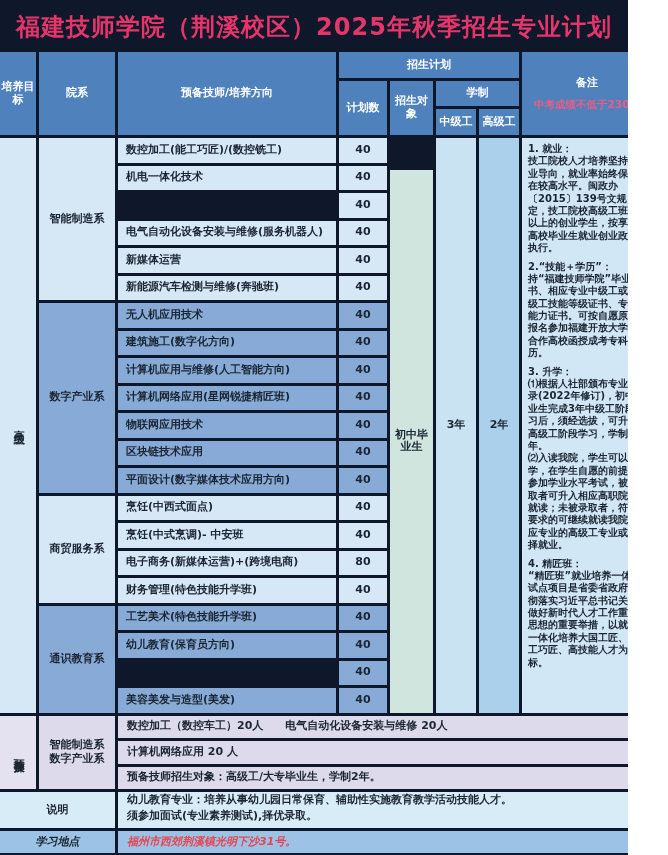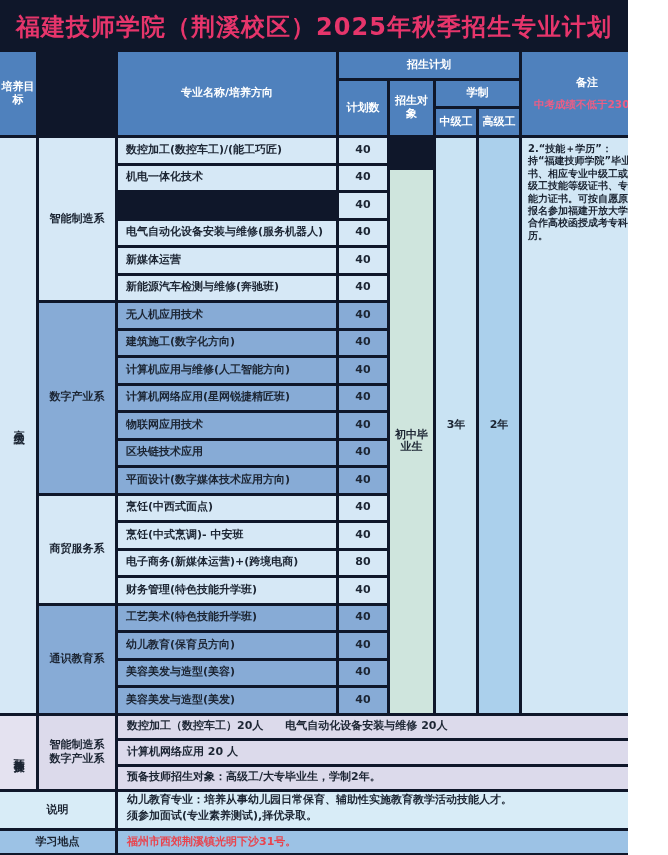--- a/index.html
+++ b/index.html
@@ -25,55 +25,56 @@
   .yr3{background:#c9e3f3;}
   .yr2{background:#abd0ec;}
   .remarkBody{background:#d2e7f5;align-items:flex-start;justify-content:flex-start;flex-direction:column;padding:5px 6px;font-size:10px;line-height:1.24;text-align:left;}
   .rp{margin:0 0 6px 0;}
   .rp .rt{display:block;}
   .lav{background:#dcdaeb;}
   .lav2{background:#e4e2f0;}
   .deptTwo{flex-direction:column;line-height:1.3;}
   .noteRow{background:#d8ecf7;}
   .noteBody{flex-direction:column;align-items:flex-start;line-height:1.45;}
-  .locRow{background:#9cc2e5;}
+  .locRow{background:#9cc2e5;font-style:italic;}
   .red{color:#e8454f;}
   .cell-pad{padding-left:9px;}
 </style>
 </head>
 <body>
 
 <div class="page">
   <div class="title">福建技师学院（荆溪校区）2025年秋季招生专业计划</div>
 
   <div class="grid">
 
     <div class="c hdr" style="grid-column:1;grid-row:1/4">
         <span>培养目标</span>
       </div>
-    <div class="c hdr" style="grid-column:3;grid-row:1/4">专业名称/培养方向</div>
+    <div class="c hdr" style="grid-column:2;grid-row:1/4">院系</div>
+    <div class="c hdr" style="grid-column:3;grid-row:1/4">预备技师/培养方向</div>
     <div class="c hdr" style="grid-column:4/8;grid-row:1">招生计划</div>
     <div class="c hdr" style="grid-column:5;grid-row:2/4">招生对象</div>
     <div class="c hdr" style="grid-column:4;grid-row:2/4">计划数</div>
     <div class="c hdr" style="grid-column:6/8;grid-row:2">学制</div>
     <div class="c hdr" style="grid-column:6;grid-row:3">中级工</div>
     <div class="c hdr" style="grid-column:7;grid-row:3">高级工</div>
     <div class="c hdr" style="grid-column:8;grid-row:1/4">
       <span>备注</span>
       <span class="sub">中考成绩不低于230分</span>
     </div>
 
     <div class="c L vtext" style="grid-column:1;grid-row:4/25">高级工</div>
 
     <div class="c L" style="grid-column:2;grid-row:4/10">智能制造系</div>
     <div class="c M" style="grid-column:2;grid-row:10/17">数字产业系</div>
     <div class="c M" style="grid-column:2;grid-row:21/25">通识教育系</div>
     <div class="c L" style="grid-column:2;grid-row:17/21">商贸服务系</div>
 
-    <div class="c L name" style="grid-column:3;grid-row:4">数控加工(数控车工)/(能工巧匠)</div>
+    <div class="c L name" style="grid-column:3;grid-row:4">数控加工(能工巧匠)/(数控铣工)</div>
     <div class="c L" style="grid-column:4;grid-row:4">40</div>
     <div class="c L name" style="grid-column:3;grid-row:5">机电一体化技术</div>
     <div class="c L" style="grid-column:4;grid-row:5">40</div>
     <div class="c L" style="grid-column:4;grid-row:6">40</div>
     <div class="c L name" style="grid-column:3;grid-row:7">电气自动化设备安装与维修(服务机器人)</div>
     <div class="c L" style="grid-column:4;grid-row:7">40</div>
     <div class="c L name" style="grid-column:3;grid-row:8">新媒体运营</div>
     <div class="c L" style="grid-column:4;grid-row:8">40</div>
     <div class="c L name" style="grid-column:3;grid-row:9">新能源汽车检测与维修(奔驰班)</div>
     <div class="c L" style="grid-column:4;grid-row:9">40</div>
@@ -99,31 +100,33 @@
     <div class="c L" style="grid-column:4;grid-row:18">40</div>
     <div class="c L name" style="grid-column:3;grid-row:19">电子商务(新媒体运营)+(跨境电商)</div>
     <div class="c L" style="grid-column:4;grid-row:19">80</div>
     <div class="c L name" style="grid-column:3;grid-row:20">财务管理(特色技能升学班)</div>
     <div class="c L" style="grid-column:4;grid-row:20">40</div>
 
     <div class="c M name" style="grid-column:3;grid-row:21">工艺美术(特色技能升学班)</div>
     <div class="c M" style="grid-column:4;grid-row:21">40</div>
     <div class="c M name" style="grid-column:3;grid-row:22">幼儿教育(保育员方向)</div>
     <div class="c M" style="grid-column:4;grid-row:22">40</div>
-    <div class="c M name" style="grid-column:3;grid-row:23">美容美发与造型(美容)</div>
     <div class="c M" style="grid-column:4;grid-row:23">40</div>
     <div class="c M name" style="grid-column:3;grid-row:24">美容美发与造型(美发)</div>
     <div class="c M" style="grid-column:4;grid-row:24">40</div>
 
     <div class="c teal" style="grid-column:5;grid-row:4/25">初中毕业生</div>
     <div class="c yr3" style="grid-column:6;grid-row:4/25">3年</div>
     <div class="c yr2" style="grid-column:7;grid-row:4/25">2年</div>
 
     <div class="c remarkBody" style="grid-column:8;grid-row:4/25">
+      <div class="rp"><span class="rt">1. 就业：</span><span>技工院校人才培养坚持就业导向，就业率始终保持在较高水平。闽政办〔2015〕139号文规定，技工院校高级工班及以上的创业学生，按享受高校毕业生就业创业政策执行。</span></div>
       <div class="rp"><span class="rt">2.“技能＋学历”：</span><span>持“福建技师学院”毕业证书、相应专业中级工或高级工技能等级证书、专项能力证书。可按自愿原则报名参加福建开放大学或合作高校函授成考专科学历。</span></div>
+      <div class="rp"><span class="rt">3. 升学：</span><span class="rt">⑴根据人社部颁布专业目录(2022年修订)，初中毕业生完成3年中级工阶段学习后，须经选拔，可升入高级工阶段学习，学制2年。</span><span>⑵入读我院，学生可以升学，在学生自愿的前提下参加学业水平考试，被录取者可升入相应高职院校就读；未被录取者，符合要求的可继续就读我院对应专业的高级工专业或选择就业。</span></div>
+      <div class="rp"><span class="rt">4. 精匠班：</span><span>“精匠班”就业培养一体化试点项目是省委省政府贯彻落实习近平总书记关于做好新时代人才工作重要思想的重要举措，以就业一体化培养大国工匠、能工巧匠、高技能人才为目标。</span></div>
     </div>
 
     <div class="c lav2 vtext" style="grid-column:1;grid-row:25/28;letter-spacing:1px;">预备技师</div>
     <div class="c lav deptTwo" style="grid-column:2;grid-row:25/28">
       <span>智能制造系</span>
       <span>数字产业系</span>
     </div>
     <div class="c lav name cell-pad" style="grid-column:3/9;grid-row:25">数控加工（数控车工）20人　　电气自动化设备安装与维修 20人</div>
     <div class="c lav name cell-pad" style="grid-column:3/9;grid-row:26">计算机网络应用 20 人</div>
     <div class="c lav name cell-pad" style="grid-column:3/9;grid-row:27">预备技师招生对象：高级工/大专毕业生，学制2年。</div>

